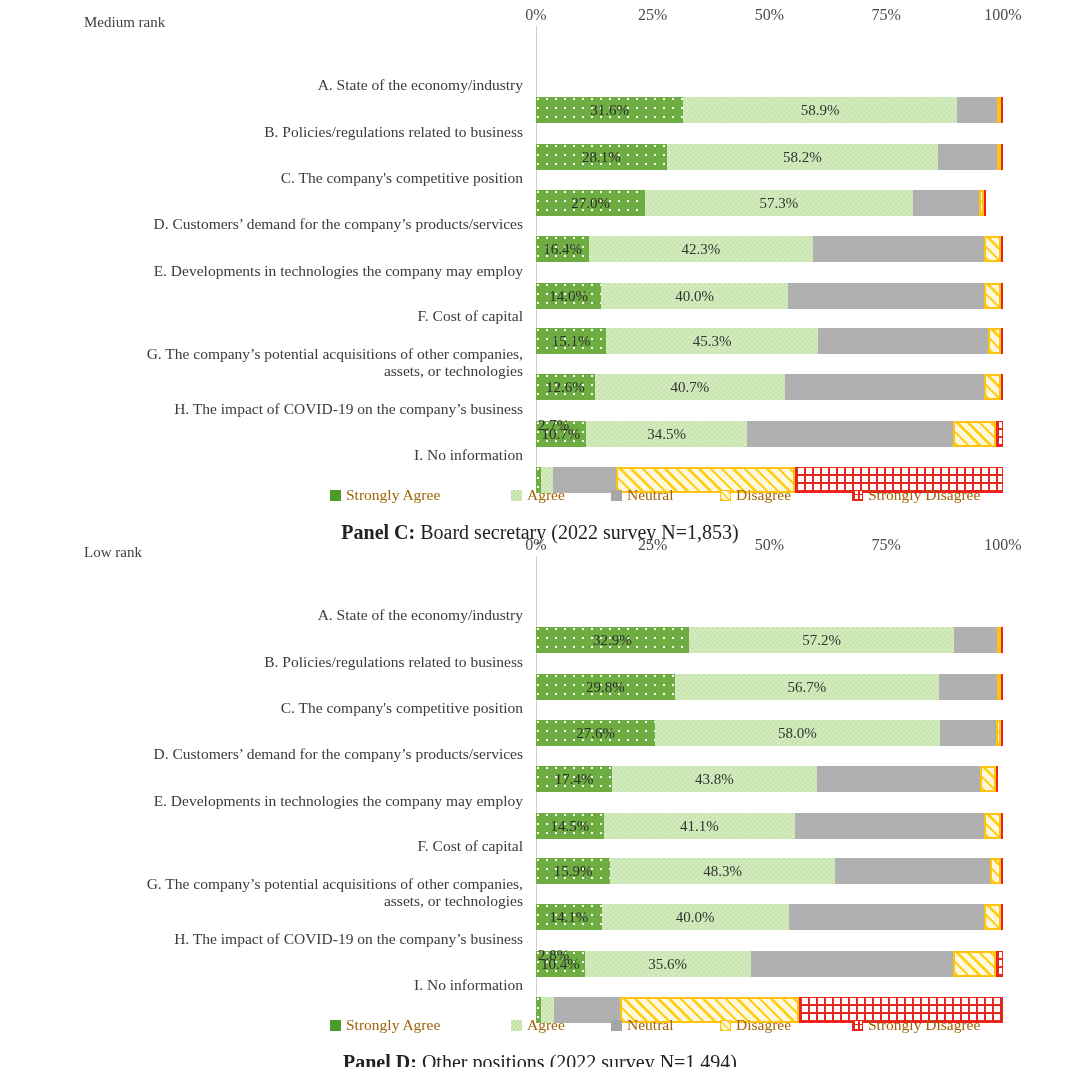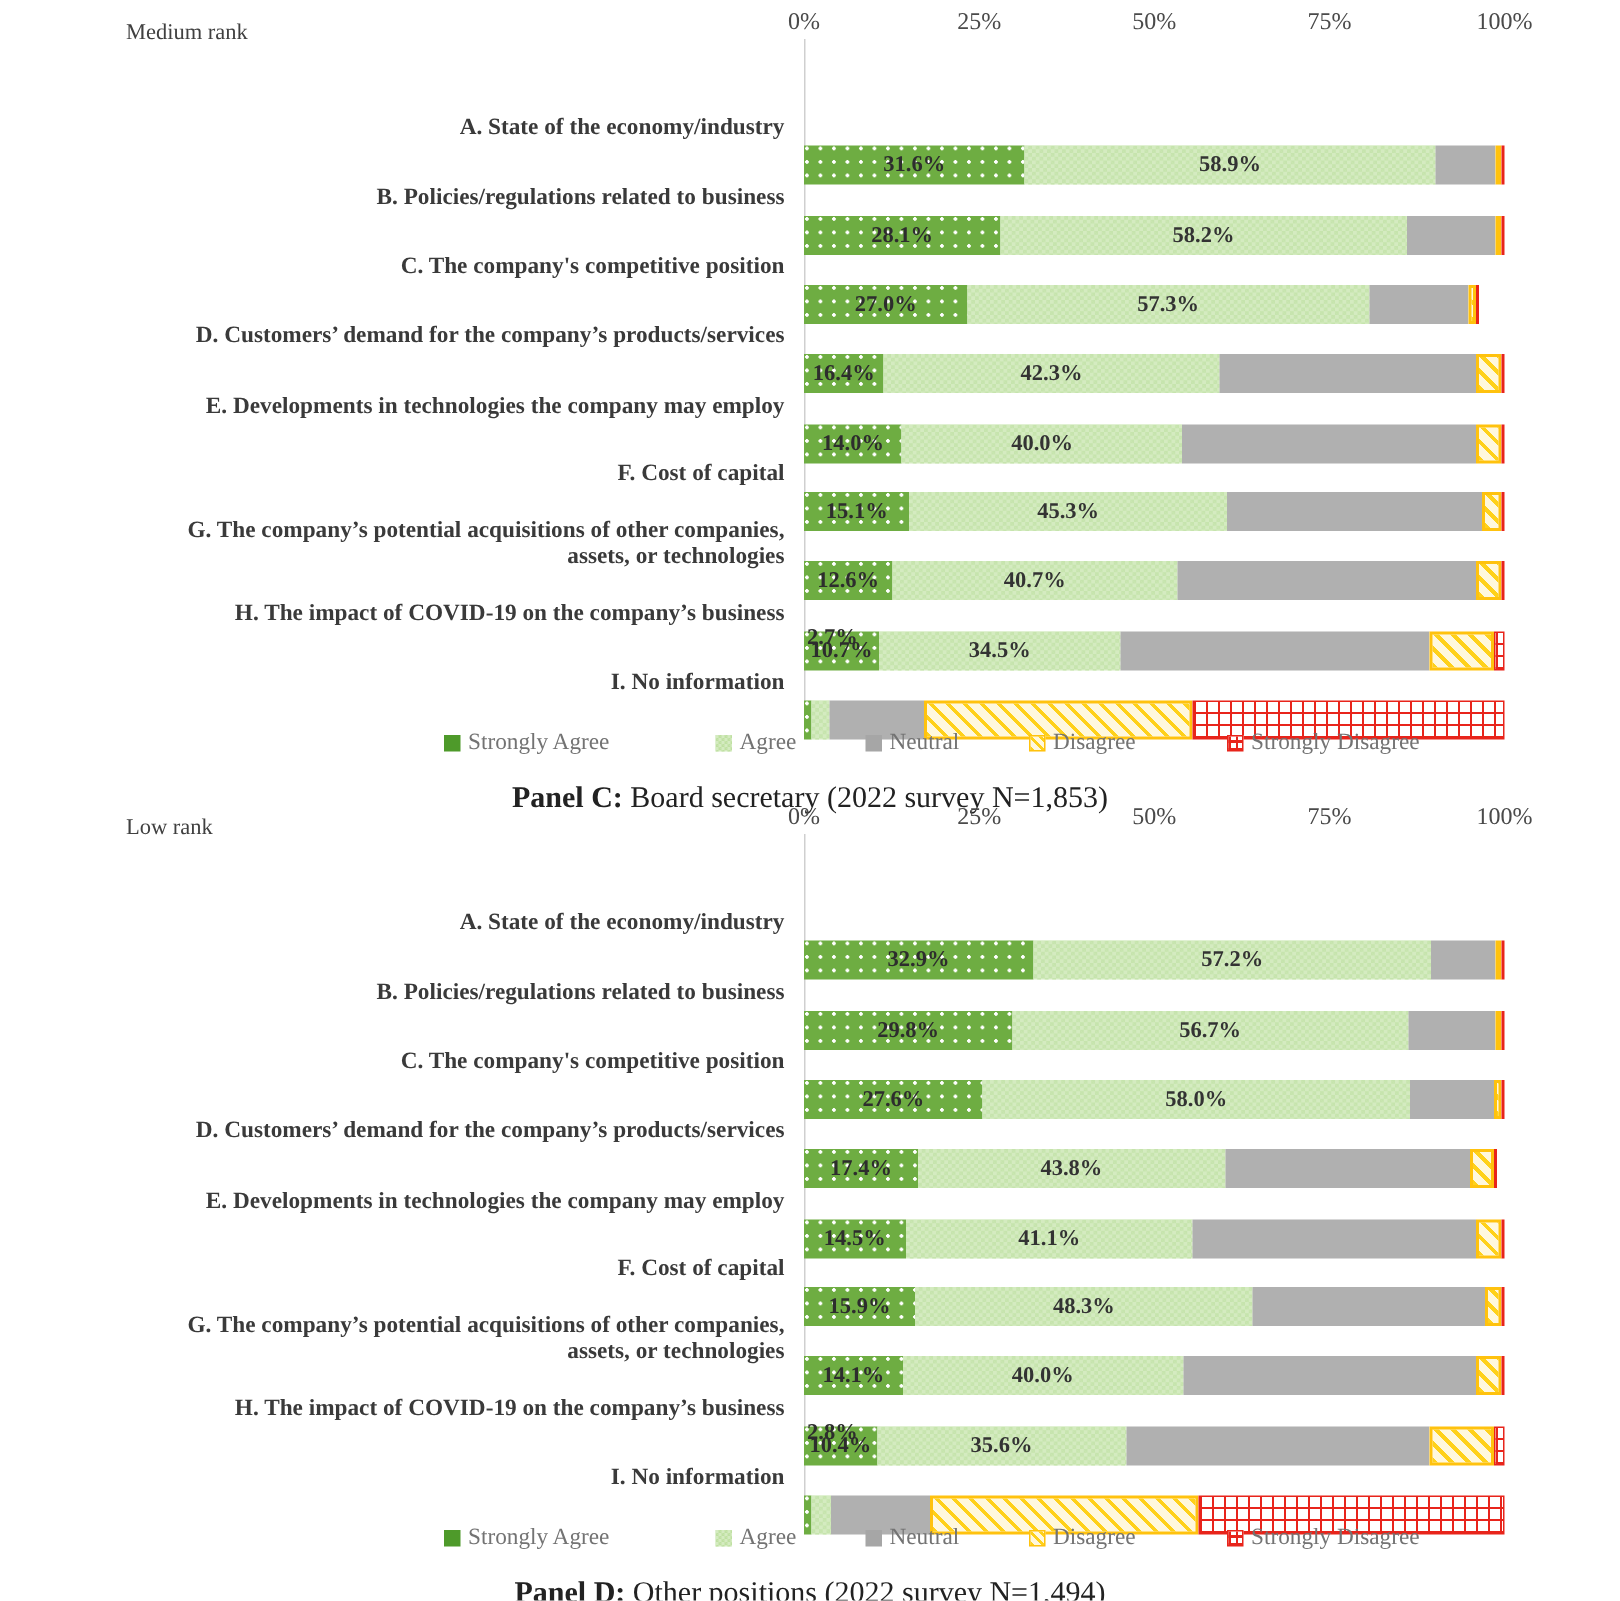--- a/index.html
+++ b/index.html
@@ -20,21 +20,21 @@
     font-size:15px;color:#404040;white-space:nowrap;
   }
   .tick{
     position:absolute;top:6px;
     font-size:16px;color:#4a4a4a;
     transform:translateX(-50%);
     white-space:nowrap;
   }
 
   
-  .plot{position:relative;font-weight:bold;}
+  .plot{position:relative;}
   .axis-line{
     position:absolute;left:536px;top:0;width:1px;
     background:#cfcfcf;
   }
 
   .row{position:relative;height:46.5px;}
   .row-label{
     position:absolute;right:557px;
     width:470px;
     text-align:right;
@@ -106,22 +106,23 @@
 
   
   .legend{
     position:relative;height:24px;
     display:flex;align-items:center;
     padding-left:296px;
     gap:0;
   }
   .legend-item{
     display:flex;align-items:center;
-    font-size:15.5px;color:#737373;
+    font-size:15.5px;color:#a16207;
     white-space:nowrap;
+    margin-left:34px;
   }
   .legend-swatch{
     width:11px;height:11px;
     margin-right:5px;
     box-sizing:border-box;
     flex:0 0 auto;
   }
   .lg-sa{background:#4e9a2a;}
   .lg-a{
     background-color:#d4ebc0;

